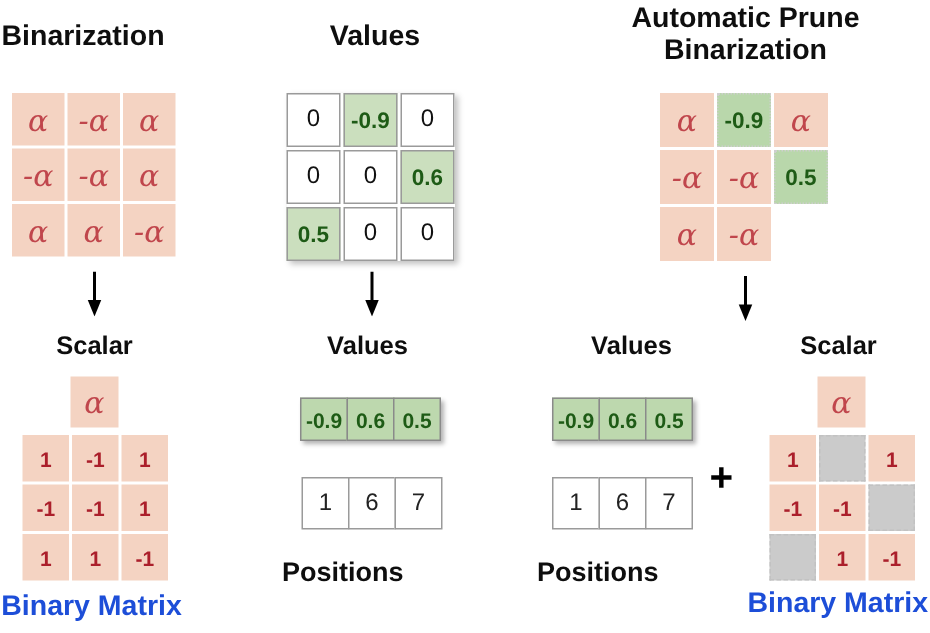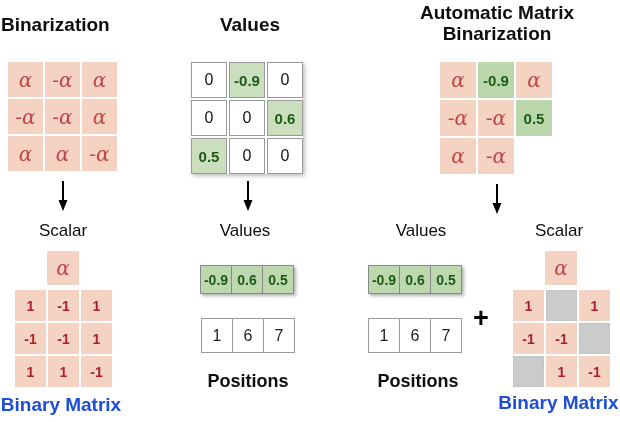--- a/index.html
+++ b/index.html
@@ -1,20 +1,20 @@
 <!DOCTYPE html>
 <html><head>
 <meta charset="utf-8">
 <style>
   html,body{margin:0;padding:0;background:#fff;font-family:"Liberation Sans",sans-serif;}
   #fig{position:relative;width:620px;height:422px;background:#ffffff;overflow:hidden;}
   .abs{position:absolute;}
   .ttl{font-weight:bold;font-size:19px;line-height:21px;color:#0e0e0e;text-align:center;}
-  .lbl{font-weight:normal;font-size:17px;color:#0e0e0e;text-align:center;}
-  .lbl2{font-weight:bold;font-size:18px;color:#0e0e0e;text-align:center;}
+  .lbl{font-weight:bold;font-size:17px;color:#0e0e0e;text-align:center;}
+  .lbl2{font-weight:bold;font-size:18px;color:#0e0e0e;}
   .lbl3{font-weight:bold;font-size:19px;color:#1d4ed8;text-align:center;}
 
   .mat{display:grid;gap:2px;}
   .m35{grid-template-columns:repeat(3,35px);grid-auto-rows:35px;}
   .m36{grid-template-columns:repeat(3,36px);grid-auto-rows:36px;}
   .m31{grid-template-columns:repeat(3,31px);grid-auto-rows:31px;}
   .c{display:flex;align-items:center;justify-content:center;box-sizing:border-box;}
 
   .k-pink{background:#f4d3c2;}
   .k-white{background:#ffffff;border:1px solid #9a9a9a;}
@@ -48,21 +48,21 @@
   #plus{font-size:27px;font-weight:bold;color:#000;line-height:27px;}
 </style>
 </head>
 <body>
 
 <div id="fig">
 
   <div class="abs ttl" style="left:1px;top:14px;width:104px;">Binarization</div>
   <div class="abs ttl" style="left:195px;top:14px;width:110px;">Values</div>
   <div class="abs ttl" style="left:392px;top:2px;width:210px;">
-    <span style="display:block;">Automatic Matrix</span>
+    <span style="display:block;">Automatic Prune</span>
     <span style="display:block;">Binarization</span>
   </div>
 
   <div id="m1" class="abs mat m35" style="left:8px;top:62px;">
     <div class="c k-pink">α</div>
     <div class="c k-pink">-α</div>
     <div class="c k-pink">α</div>
     <div class="c k-pink">-α</div>
     <div class="c k-pink">-α</div>
     <div class="c k-pink">α</div>

